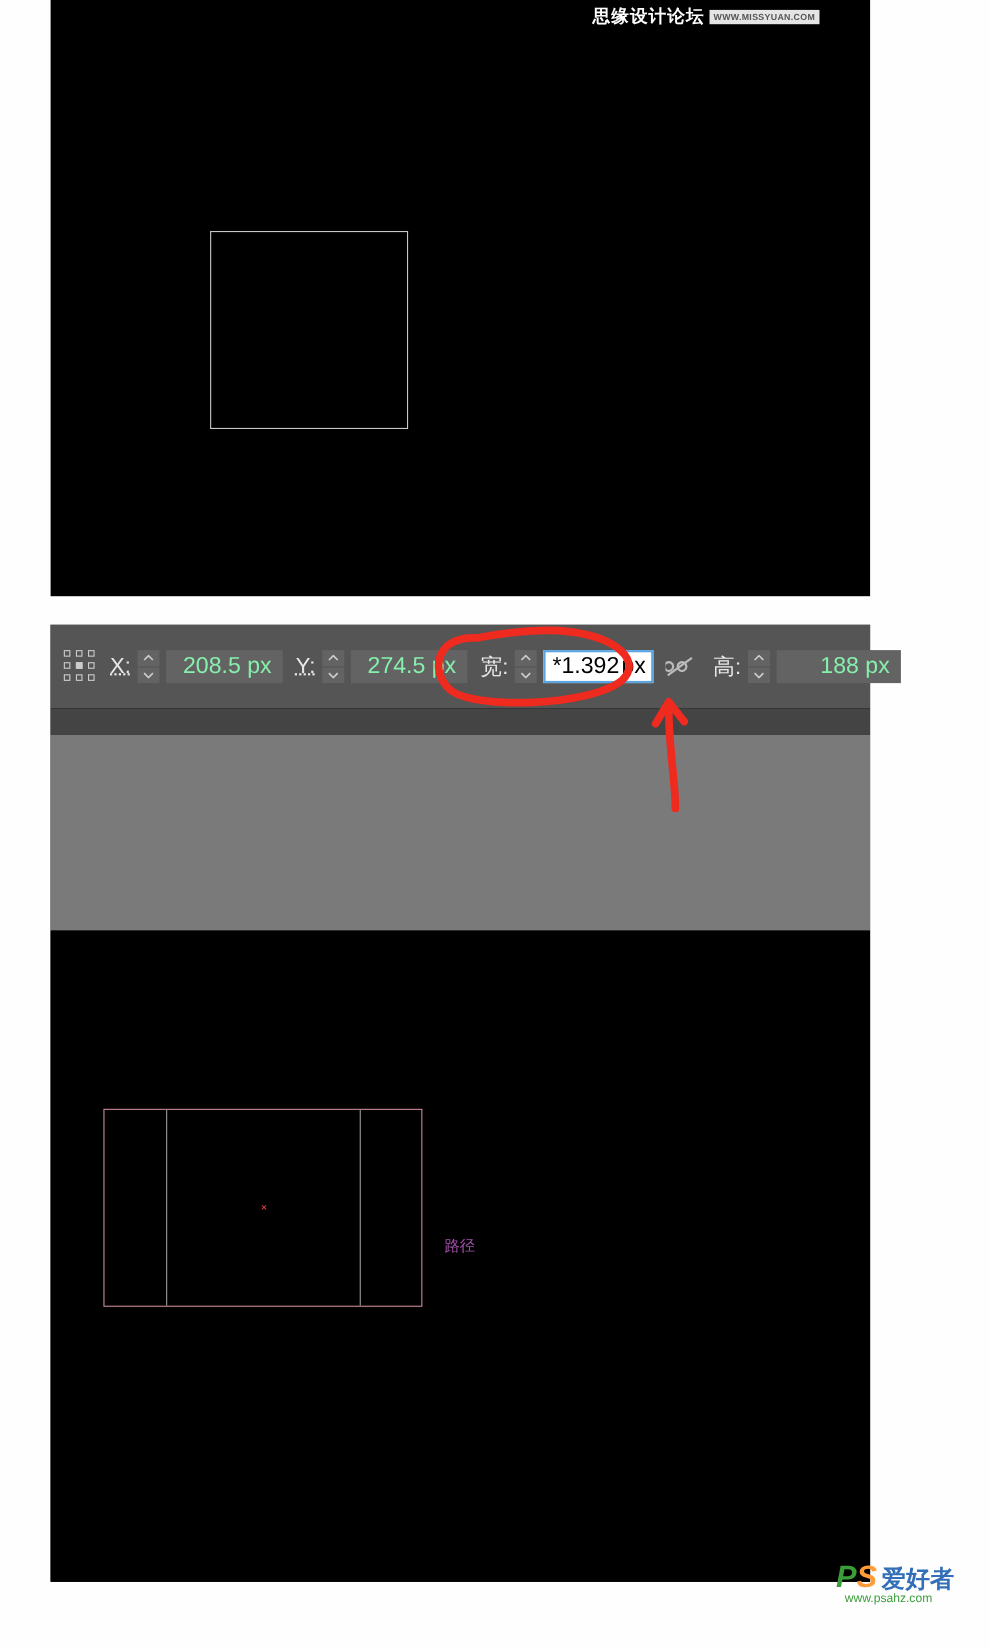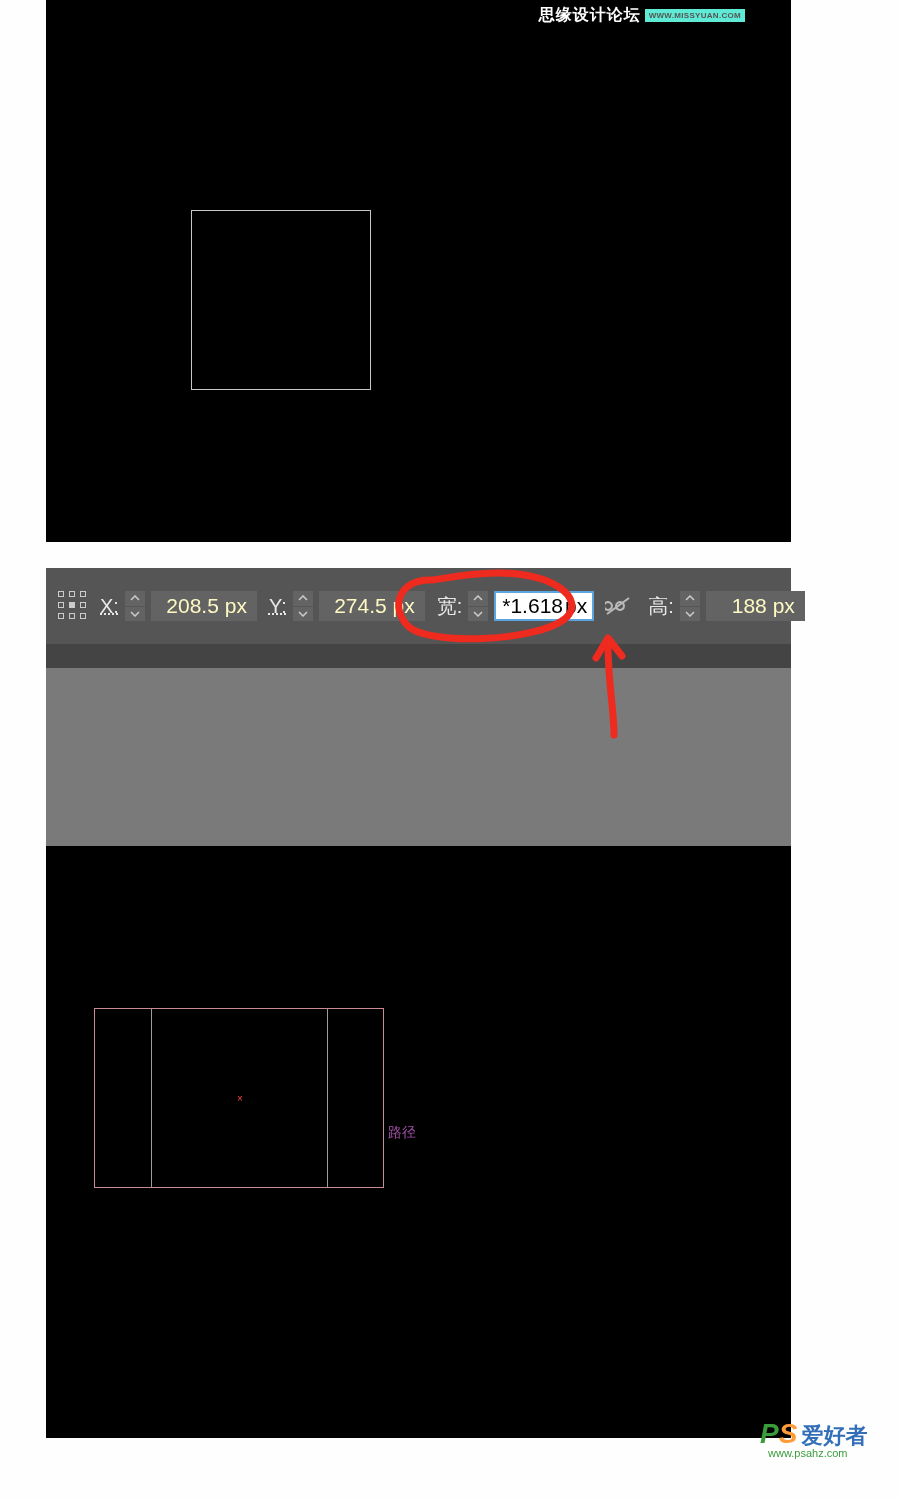--- a/index.html
+++ b/index.html
@@ -35,21 +35,21 @@
     align-items: center;
     gap: 4px;
   }
   .wm-top-text {
     color: #fff;
     font-size: 16px;
     font-weight: bold;
     letter-spacing: 1px;
   }
   .wm-top-url {
-    background: #5eead4;
+    background: #e5e5e5;
     color: #555;
     font-size: 8px;
     font-weight: bold;
     padding: 2px 4px;
     letter-spacing: 0.3px;
   }
   .toolbar {
     position: absolute;
     top: 0;
     left: 0;
@@ -120,42 +120,42 @@
     background: #636363;
     display: flex;
     align-items: center;
     justify-content: center;
   }
   .spinner div:first-child { margin-bottom: 1px; }
   .spinner svg { width: 10px; height: 7px; }
   .valbox {
     height: 30px;
     background: #636363;
-    color: #fef9c3;
+    color: #86efac;
     font-size: 21px;
     display: flex;
     align-items: center;
     padding: 0 10px;
     flex-shrink: 0;
     justify-content: flex-end;
   }
   .valbox.x { width: 106px; }
   .valbox.y { width: 106px; }
   .valbox.w {
     width: 100px;
     background: #fff;
     color: #000;
     border: 2px solid #5aa4e0;
     justify-content: flex-start;
     padding: 0 6px;
   }
   .valbox.w .cursor {
     width: 1px; height: 20px; background: #000; margin: 0 1px;
   }
-  .valbox.h { width: 99px; }
+  .valbox.h { width: 113px; }
   .link-icon {
     width: 28px;
     height: 28px;
     margin: 0 4px;
     display: flex;
     align-items: center;
     justify-content: center;
     flex-shrink: 0;
   }
   .circle-anno {
@@ -278,21 +278,21 @@
             <path d="M1 5 L5 1 L9 5" stroke="#ccc" fill="none" stroke-width="1.5"></path>
           </svg>
         </div>
       <div>
           <svg viewBox="0 0 10 7">
             <path d="M1 2 L5 6 L9 2" stroke="#ccc" fill="none" stroke-width="1.5"></path>
           </svg>
         </div>
     </div>
     <div class="valbox w">
-      <span>*1.618</span>
+      <span>*1.392</span>
       <span class="cursor"></span>
       <span>px</span>
     </div>
     <div class="link-icon">
       <svg width="26" height="20" viewBox="0 0 26 20">
         <path d="M7 10 a4 4 0 1 1 0 -0.01 M19 10 a4 4 0 1 1 0 -0.01" stroke="#bbb" fill="none" stroke-width="2"></path>
         <line x1="2" y1="18" x2="24" y2="2" stroke="#bbb" stroke-width="2"></line>
       </svg>
     </div>
     <span class="lbl lbl-nounder">高:</span>
@@ -311,21 +311,21 @@
     <div class="valbox h">188 px</div>
   </div>
   <div class="toolbar-sub"></div>
   <div class="canvas-light"></div>
   <div class="canvas-dark">
     <div class="sel-rect" style="left:48px;top:162px;width:290px;height:180px;">
       <div class="inner-line" style="left:56px"></div>
       <div class="inner-line" style="left:232px"></div>
       <div class="cross" style="left:142px;top:87px">×</div>
     </div>
-    <div class="path-label" style="left:342px;top:278px">路径</div>
+    <div class="path-label" style="left:358px;top:278px">路径</div>
   </div>
 
   <svg class="circle-anno" style="left:342px;top:0;width:188px;height:78px" viewBox="0 0 188 78">
     <path d="M 45 12 C 10 10, 2 40, 20 58 C 40 78, 150 74, 178 50 C 198 30, 165 5, 110 5 C 80 5, 52 11, 45 12 Z" stroke="#ef2a1e" stroke-width="7" fill="none" stroke-linecap="round" stroke-linejoin="round"></path>
   </svg>
   <svg class="arrow-anno" style="left:546px;top:62px;width:40px;height:110px" viewBox="0 0 40 110">
     <path d="M 22 105 C 22 80, 16 50, 16 16" stroke="#ef2a1e" stroke-width="7" fill="none" stroke-linecap="round"></path>
     <path d="M 4 28 L 16 8 L 30 26" stroke="#ef2a1e" stroke-width="7" fill="none" stroke-linecap="round" stroke-linejoin="round"></path>
   </svg>
 </div>

